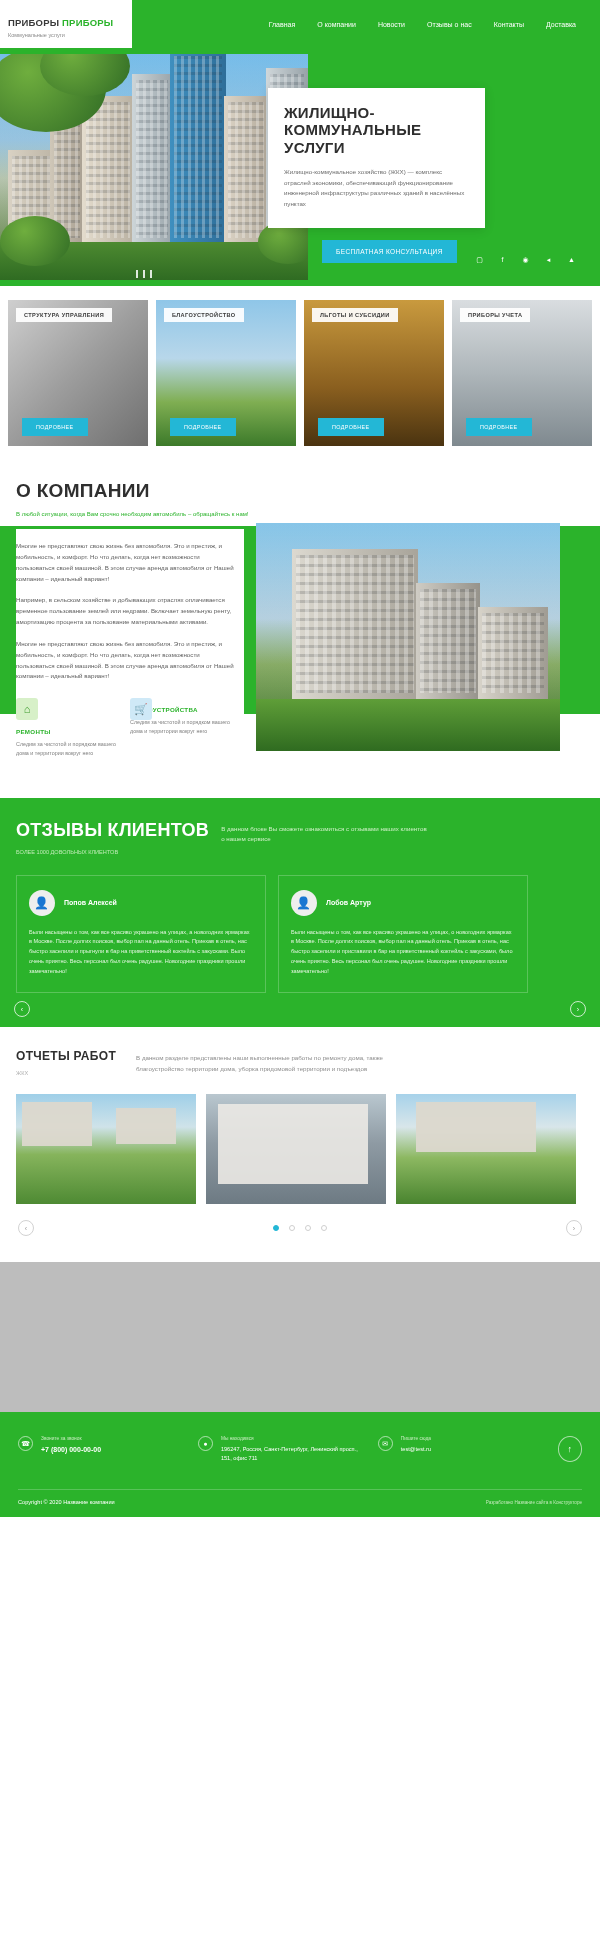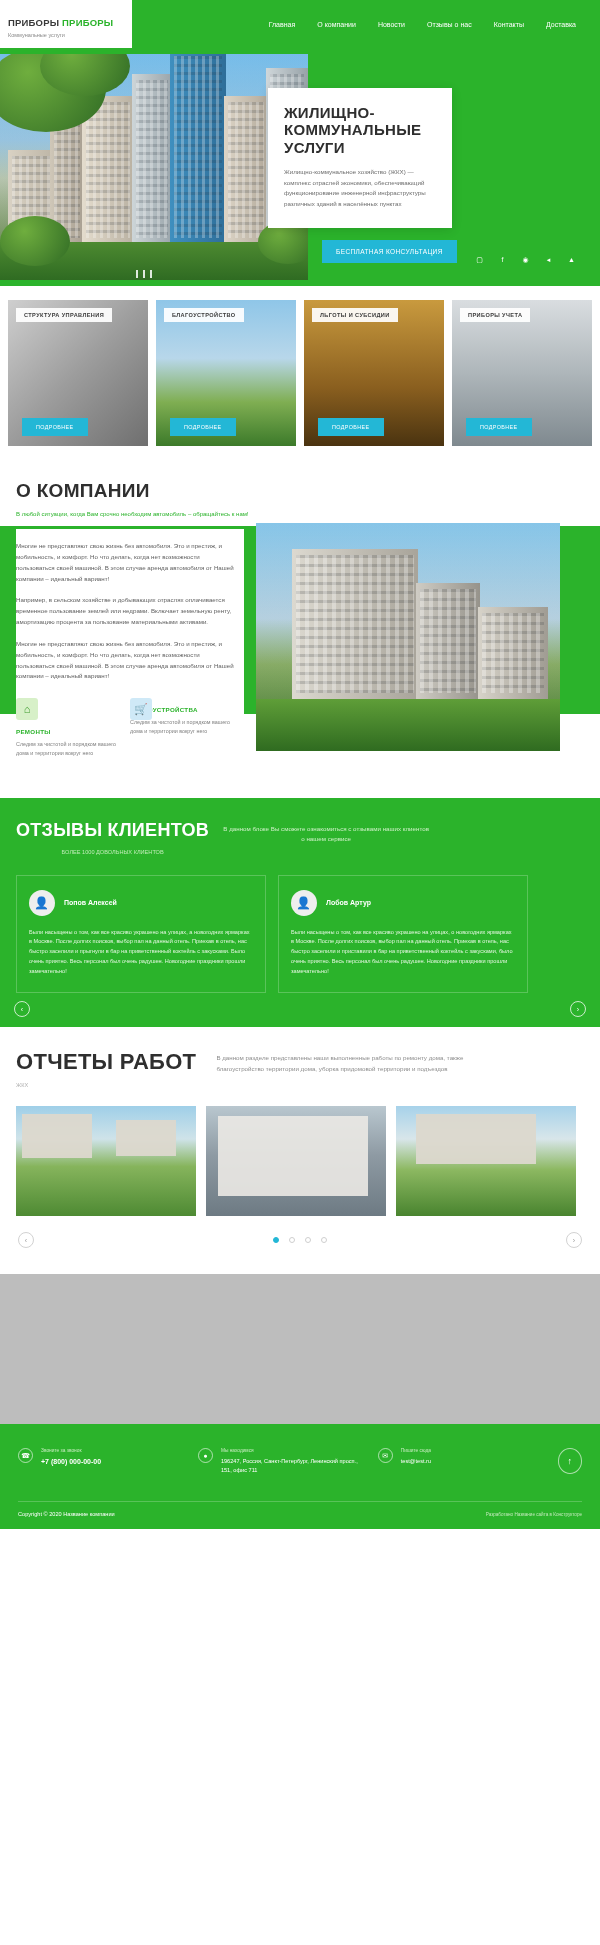--- a/index.html
+++ b/index.html
@@ -48,21 +48,21 @@
     opacity: .85;
   }
   .hero-ground { position: absolute; left: 0; right: 0; bottom: 0; height: 38px; background: linear-gradient(to bottom,#4d8a31,#2f6b22); }
   .tree { position: absolute; border-radius: 50%; background: radial-gradient(circle at 35% 30%, #6fae3e, #2f6a24); }
   .tree1 { left: -14px; top: -8px; width: 120px; height: 86px; }
   .tree2 { left: 40px; top: -18px; width: 90px; height: 60px; }
   .tree3 { left: 0px; bottom: 14px; width: 70px; height: 50px; }
   .tree4 { right: -10px; bottom: 16px; width: 60px; height: 44px; }
 
   .hero-card {
-    position: absolute; left: 268px; top: 40px; width: 184px; background: #fff;
+    position: absolute; left: 268px; top: 40px; width: 217px; background: #fff;
     padding: 16px 16px 18px 16px; box-shadow: 0 2px 10px rgba(0,0,0,.12);
   }
   .hero-title { font-size: 15px; line-height: 1.15; font-weight: bold; color: #2f2f2f; letter-spacing: .3px; }
   .hero-text { font-size: 6.2px; line-height: 1.75; color: #6d6d6d; margin-top: 11px; }
   .hero-btn {
     position: absolute; left: 322px; top: 192px; background: #23b7d6; color: #fff;
     font-size: 6.5px; padding: 8px 14px; border: none; letter-spacing: .4px; cursor: pointer;
   }
   .hero-dots { position: absolute; left: 136px; bottom: 8px; display: flex; gap: 5px; }
   .hero-dots i { width: 2px; height: 8px; background: #fff; display: block; opacity: .85; }
@@ -113,41 +113,41 @@
   .ar-b2 { position: absolute; left: 160px; top: 60px; width: 64px; height: 116px; background: linear-gradient(to right,#cfccc4,#96938b); }
   .ar-b3 { position: absolute; left: 222px; top: 84px; width: 70px; height: 92px; background: linear-gradient(to right,#d7d3c9,#a09c93); }
   .ar-win { position: absolute; inset: 6px 4px 6px 4px;
     background-image:
       repeating-linear-gradient(to right, rgba(255,255,255,.3) 0 4px, transparent 4px 9px),
       repeating-linear-gradient(to bottom, rgba(50,55,60,.2) 0 3px, transparent 3px 9px); }
   .ar-grass { position: absolute; left: 0; right: 0; bottom: 0; height: 52px; background: linear-gradient(to bottom,#5f9e38,#2f6b20); }
 
   
   .reviews { background: #2bb32b; padding: 22px 16px 34px 16px; position: relative; }
-  .rev-head { display: flex; gap: 12px; align-items: flex-start; text-align: center; }
+  .rev-head { display: flex; gap: 12px; align-items: flex-start; }
   .rev-title { font-size: 18px; font-weight: bold; color: #fff; letter-spacing: .3px; }
   .rev-count { font-size: 5.6px; color: #bdebb5; margin-top: 8px; }
   .rev-desc { font-size: 6.2px; line-height: 1.7; color: #cdf0c6; padding-top: 4px; max-width: 210px; }
   .rev-cards { display: flex; gap: 12px; margin-top: 20px; }
   .rev-card { width: 250px; border: 1px solid #5ac45a; padding: 14px 12px 16px 12px; position: relative; }
   .rev-who { display: flex; align-items: center; gap: 9px; }
   .avatar { width: 26px; height: 26px; border-radius: 50%; background: #eee; display: flex; align-items: center; justify-content: center; font-size: 12px; overflow: hidden; }
   .rev-name { font-size: 7px; font-weight: bold; color: #fff; }
   .rev-text { font-size: 5.6px; line-height: 1.75; color: #e3f7e0; margin-top: 12px; }
   .arrow {
     width: 16px; height: 16px; border-radius: 50%; border: 1px solid rgba(255,255,255,.75);
     color: #fff; display: flex; align-items: center; justify-content: center; font-size: 7px; cursor: pointer;
   }
   .rev-arr-l { position: absolute; left: 14px; bottom: 10px; }
   .rev-arr-r { position: absolute; right: 14px; bottom: 10px; }
 
   
   .reports { padding: 22px 16px 10px 16px; }
   .rep-head { display: flex; gap: 20px; align-items: flex-start; }
-  .rep-title { font-size: 22px; font-weight: bold; color: #2f2f2f; letter-spacing: .3px; }
+  .rep-title { font-size: 12px; font-weight: bold; color: #2f2f2f; letter-spacing: .3px; }
   .rep-sub { font-size: 5.6px; color: #b0b0b0; margin-top: 7px; }
   .rep-desc { font-size: 6.2px; line-height: 1.7; color: #8d8d8d; padding-top: 4px; max-width: 248px; }
   .rep-imgs { display: flex; gap: 10px; margin-top: 18px; }
   .rep-img { width: 180px; height: 110px; position: relative; overflow: hidden; }
   .ri1 { background: linear-gradient(to bottom,#9fcfe8 0%,#cfe3e9 30%,#86b45c 55%,#4e8a33 100%); }
   .ri2 { background: linear-gradient(to bottom,#b9c7cf 0%,#8e9aa3 45%,#6d7a83 100%); }
   .ri3 { background: linear-gradient(to bottom,#a7d2ea 0%,#d8e6ea 30%,#8cb861 58%,#49842f 100%); }
   .ri-b { position: absolute; background: rgba(220,216,206,.95); }
   .rep-nav { display: flex; align-items: center; justify-content: space-between; margin-top: 16px; padding: 0 2px; }
   .rep-dots { display: flex; gap: 10px; margin: 0 auto; }

